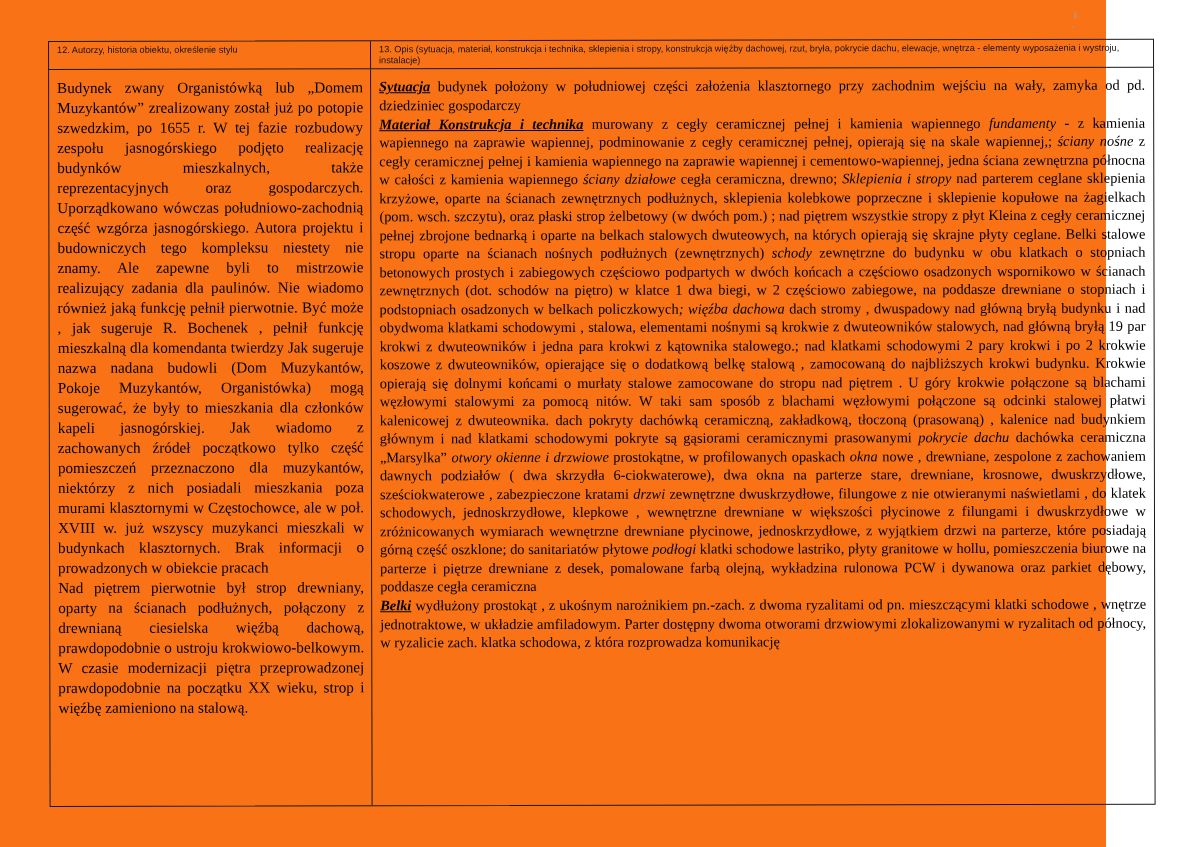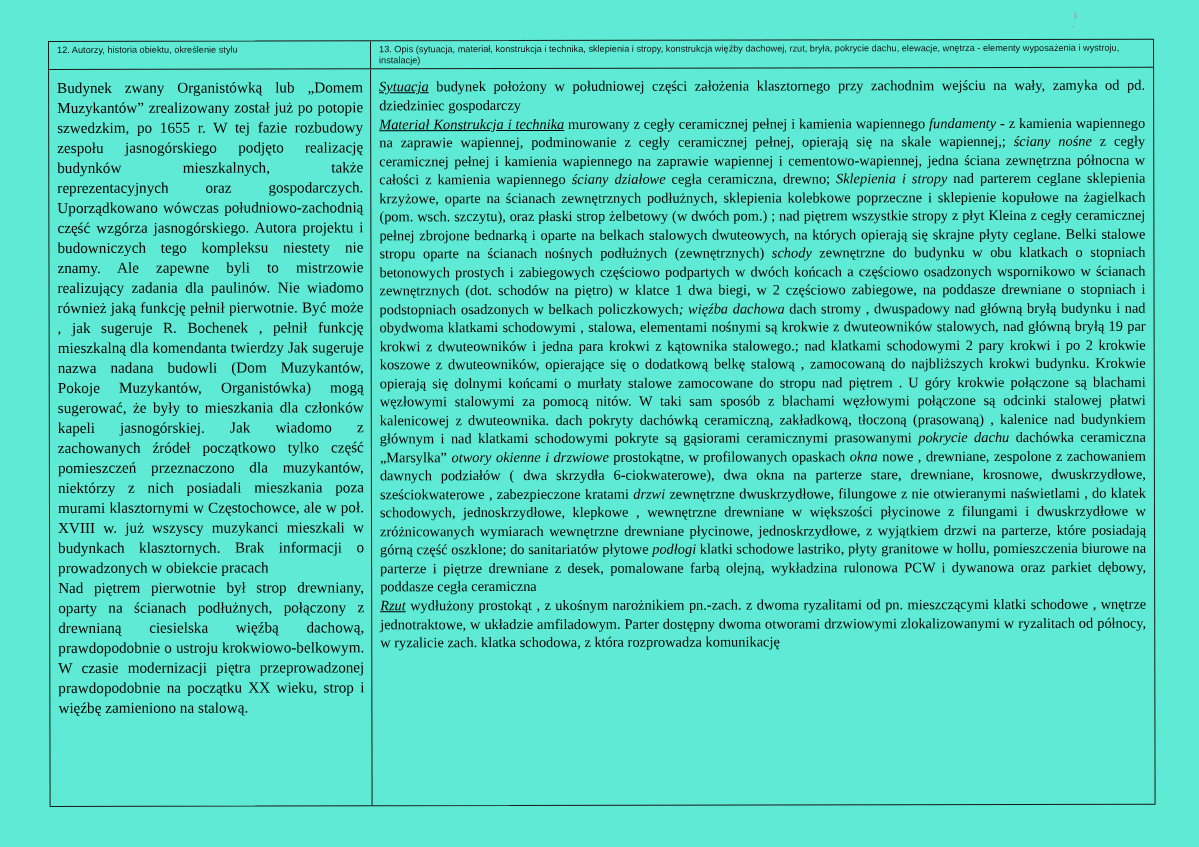--- a/index.html
+++ b/index.html
@@ -11,23 +11,23 @@
     width: 1199px;
     height: 847px;
     font-family: "Liberation Serif", serif;
     color: #000000;
     position: relative;
     overflow: hidden;
   }
   .page {
     position: absolute;
     left: 0; top: 0;
-    width: 1199px;
+    width: 1106px;
     height: 847px;
-    background: #5eead4;
+    background: #f97316;
   }
   .speck {
     position: absolute;
     background: #9aa0a6;
     border-radius: 50%;
     opacity: .55;
   }
   .table {
     position: absolute;
     left: 48px;
@@ -82,21 +82,21 @@
     font-size: 14.4px;
     line-height: 1.285;
     text-align: justify;
     padding-top: 5px;
   }
   .cell-right p {
     margin: 0 0 0.5px 0;
     text-align: justify;
   }
   .bi { font-style: italic; font-weight: normal; }
-  .biu { font-style: italic; font-weight: normal; text-decoration: underline; }
+  .biu { font-style: italic; font-weight: bold; text-decoration: underline; }
   .skew {
     transform: rotate(-0.12deg);
     transform-origin: top left;
   }
 </style>
 </head>
 <body>
 
 <div class="page">
 
@@ -127,21 +127,21 @@
 
           <p>
             <span class="biu">Sytuacja</span><span> budynek  położony w południowej części założenia klasztornego przy  zachodnim wejściu na wały, zamyka od pd.  dziedziniec gospodarczy</span>
           </p>
 
           <p>
             <span class="biu">Materiał   Konstrukcja i technika</span><span>  murowany z cegły ceramicznej pełnej i kamienia  wapiennego </span><span><span class="bi">fundamenty</span><span> - z kamienia wapiennego na zaprawie wapiennej, podminowanie z cegły ceramicznej pełnej, opierają się na skale wapiennej,; </span><span class="bi">ściany  nośne</span><span>    z cegły ceramicznej pełnej i kamienia wapiennego na zaprawie wapiennej i cementowo-wapiennej, jedna  ściana zewnętrzna północna  w całości z kamienia wapiennego </span><span class="bi">ściany działowe</span><span> cegła ceramiczna, drewno; </span><span class="bi">Sklepienia i stropy</span><span> nad parterem ceglane  sklepienia krzyżowe, oparte na ścianach zewnętrznych podłużnych,  sklepienia kolebkowe poprzeczne  i  sklepienie kopułowe na żagielkach (pom. wsch. szczytu), oraz  płaski strop żelbetowy (w dwóch pom.) ; nad piętrem  wszystkie stropy z płyt Kleina   z cegły ceramicznej pełnej zbrojone  bednarką i oparte  na belkach stalowych dwuteowych, na których opierają się skrajne płyty ceglane. Belki stalowe  stropu oparte na ścianach  nośnych podłużnych (zewnętrznych) </span><span class="bi">schody</span><span> zewnętrzne do budynku w obu klatkach o stopniach betonowych prostych i zabiegowych częściowo podpartych w dwóch końcach a częściowo osadzonych wspornikowo w ścianach zewnętrznych (dot.  schodów na piętro) w klatce 1 dwa biegi, w 2 częściowo zabiegowe,  na poddasze drewniane o stopniach i podstopniach osadzonych w belkach policzkowych</span><span class="bi">; więźba dachowa</span><span> dach stromy , dwuspadowy nad główną bryłą budynku i nad obydwoma klatkami schodowymi , stalowa, elementami nośnymi są krokwie z dwuteowników stalowych, nad  główną bryłą 19 par krokwi  z dwuteowników i jedna para krokwi z  kątownika stalowego.; nad klatkami schodowymi 2 pary krokwi i po 2 krokwie koszowe z dwuteowników, opierające się o dodatkową belkę stalową , zamocowaną do najbliższych krokwi budynku. Krokwie opierają się  dolnymi końcami o murłaty stalowe zamocowane do stropu nad piętrem . U góry  krokwie połączone są blachami węzłowymi stalowymi   za pomocą nitów. W taki sam sposób z blachami węzłowymi połączone są odcinki stalowej płatwi kalenicowej z dwuteownika. dach pokryty dachówką ceramiczną, zakładkową, tłoczoną (prasowaną) , kalenice nad budynkiem głównym i nad klatkami schodowymi pokryte są gąsiorami ceramicznymi prasowanymi </span><span class="bi">pokrycie dachu</span><span> dachówka ceramiczna „Marsylka” </span><span class="bi">otwory okienne i drzwiowe</span><span> prostokątne, w profilowanych opaskach   </span><span class="bi">okna</span><span>  nowe , drewniane, zespolone z zachowaniem dawnych podziałów ( dwa skrzydła 6-ciokwaterowe), dwa okna  na parterze stare, drewniane, krosnowe, dwuskrzydłowe, sześciokwaterowe , zabezpieczone kratami  </span><span class="bi">drzwi</span><span> zewnętrzne dwuskrzydłowe, filungowe z nie otwieranymi naświetlami , do klatek schodowych, jednoskrzydłowe, klepkowe , wewnętrzne drewniane w większości płycinowe z filungami i dwuskrzydłowe  w zróżnicowanych wymiarach wewnętrzne drewniane płycinowe, jednoskrzydłowe, z wyjątkiem drzwi  na parterze, które posiadają górną część oszklone; do sanitariatów  płytowe </span><span class="bi">podłogi</span><span> klatki schodowe lastriko, płyty granitowe w hollu,   pomieszczenia biurowe na parterze i piętrze drewniane z desek, pomalowane farbą olejną,  wykładzina rulonowa PCW i dywanowa oraz parkiet dębowy, poddasze cegła ceramiczna</span></span>
           </p>
 
           <p>
-            <span class="biu">Rzut</span><span> wydłużony prostokąt , z ukośnym narożnikiem pn.-zach. z dwoma ryzalitami od pn. mieszczącymi klatki schodowe , wnętrze  jednotraktowe, w układzie amfiladowym. Parter dostępny dwoma otworami  drzwiowymi zlokalizowanymi w ryzalitach od północy, w ryzalicie  zach. klatka schodowa, z która rozprowadza  komunikację</span>
+            <span class="biu">Belki</span><span> wydłużony prostokąt , z ukośnym narożnikiem pn.-zach. z dwoma ryzalitami od pn. mieszczącymi klatki schodowe , wnętrze  jednotraktowe, w układzie amfiladowym. Parter dostępny dwoma otworami  drzwiowymi zlokalizowanymi w ryzalitach od północy, w ryzalicie  zach. klatka schodowa, z która rozprowadza  komunikację</span>
           </p>
 
         </div>
       </div>
     </div>
 
   </div>
 </div>
 
 </body></html>

